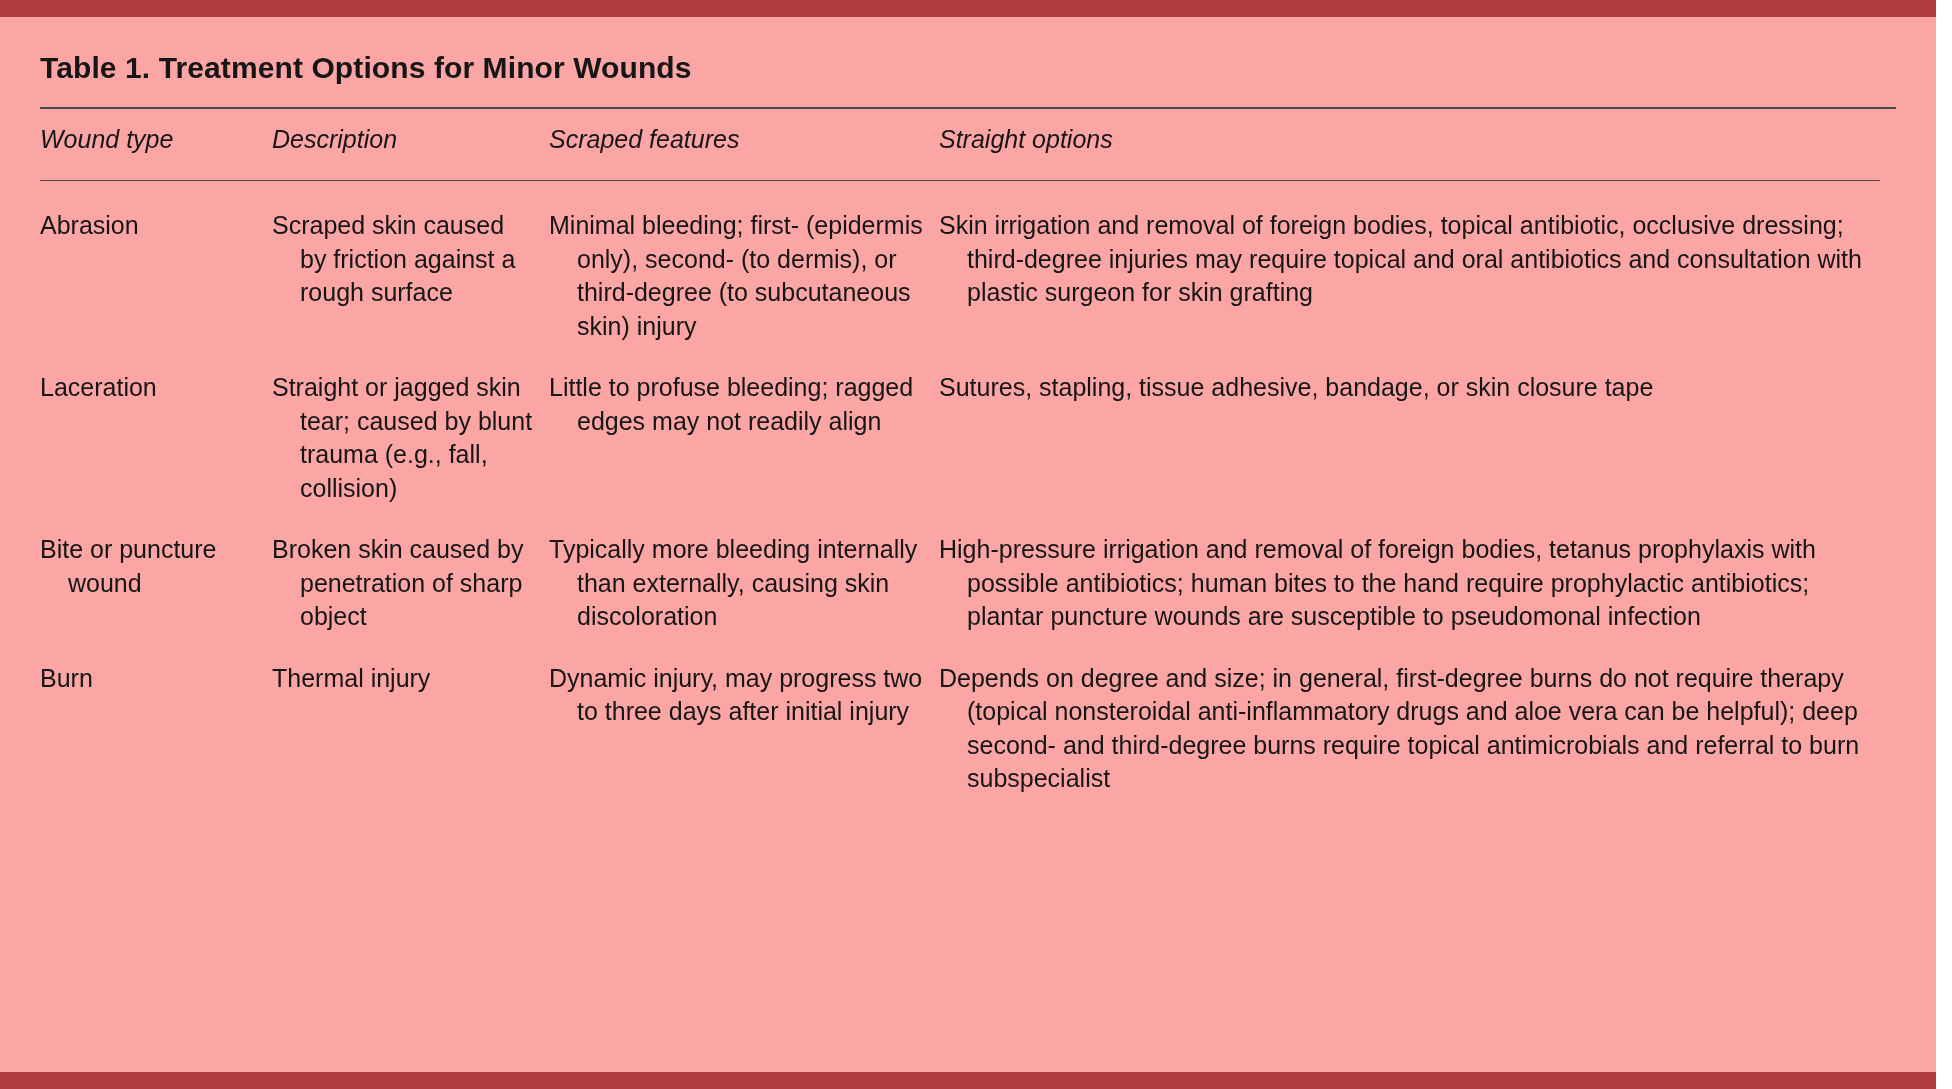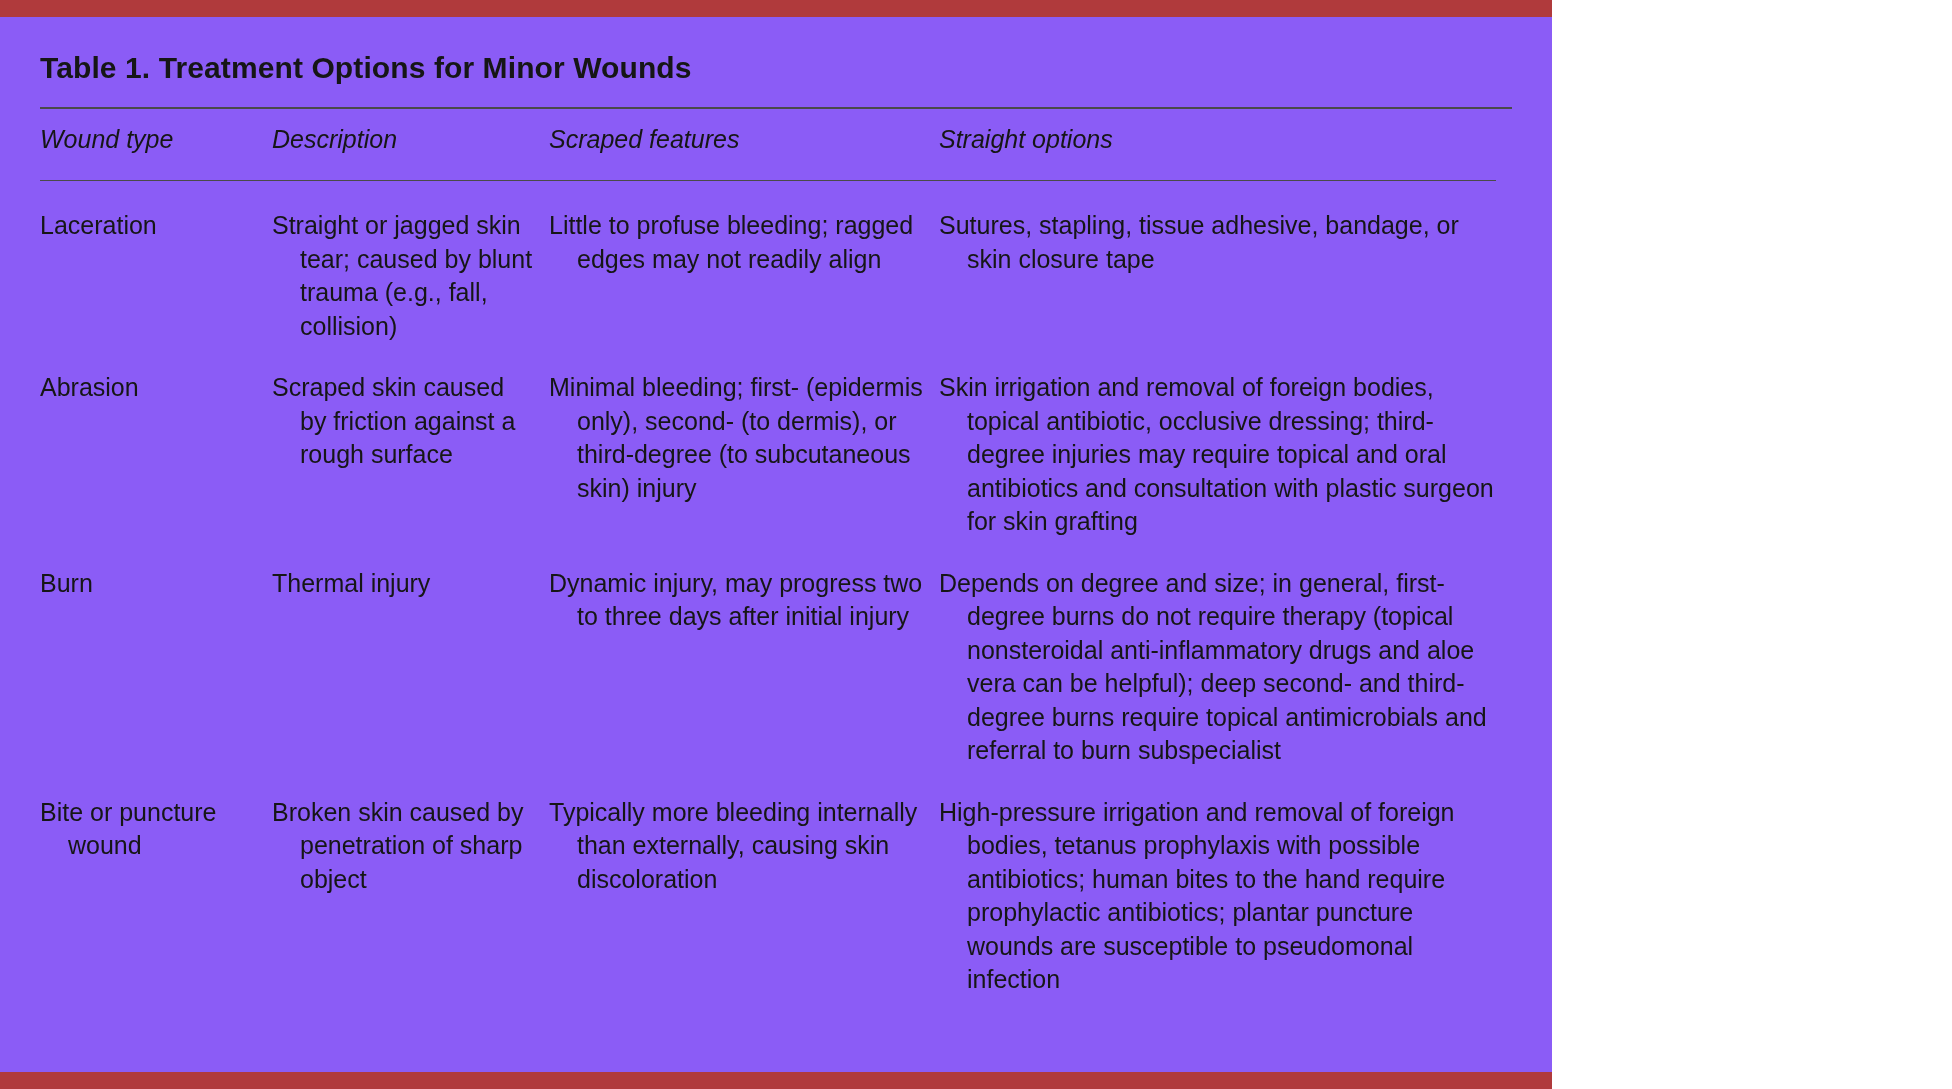--- a/index.html
+++ b/index.html
@@ -4,24 +4,24 @@
 <style>
   html, body {
     margin: 0;
     padding: 0;
     background: #ffffff;
   }
   body {
     font-family: "Liberation Sans", sans-serif;
   }
   .page {
-    width: 1552px;
+    width: 1936px;
     height: 1089px;
     box-sizing: border-box;
-    background: #8b5cf6;
+    background: #fca5a5;
     border-top: 17px solid #b03a3c;
     border-bottom: 17px solid #b03a3c;
     position: relative;
     overflow: hidden;
   }
   .inner {
     padding: 24px 40px 0 40px;
     box-sizing: border-box;
     height: 100%;
   }
@@ -100,71 +100,71 @@
         </tr>
         <tr class="head-row">
           <td colspan="4">
             <div class="rule-thin"></div>
           </td>
         </tr>
       </thead>
       <tbody>
         <tr>
           <td>
+              <span class="hang">Abrasion</span>
+            </td>
+          <td>
+              <span class="hang">Scraped skin caused by friction against a rough surface</span>
+            </td>
+          <td>
+              <span class="hang">Minimal bleeding; first- (epidermis only), second- (to dermis), or third-degree (to subcutaneous skin) injury</span>
+            </td>
+          <td>
+              <span class="hang">Skin irrigation and removal of foreign bodies, topical antibiotic, occlusive dressing; third-degree injuries may require topical and oral antibiotics and consultation with plastic surgeon for skin grafting</span>
+            </td>
+        </tr>
+        <tr>
+          <td>
               <span class="hang">Laceration</span>
             </td>
           <td>
               <span class="hang">Straight or jagged skin tear; caused by blunt trauma (e.g., fall, collision)</span>
             </td>
           <td>
               <span class="hang">Little to profuse bleeding; ragged edges may not readily align</span>
             </td>
           <td>
               <span class="hang">Sutures, stapling, tissue adhesive, bandage, or skin closure tape</span>
             </td>
         </tr>
         <tr>
           <td>
-              <span class="hang">Abrasion</span>
+              <span class="hang">Bite or puncture wound</span>
             </td>
           <td>
-              <span class="hang">Scraped skin caused by friction against a rough surface</span>
+              <span class="hang">Broken skin caused by penetration of sharp object</span>
             </td>
           <td>
-              <span class="hang">Minimal bleeding; first- (epidermis only), second- (to dermis), or third-degree (to subcutaneous skin) injury</span>
+              <span class="hang">Typically more bleeding internally than externally, causing skin discoloration</span>
             </td>
           <td>
-              <span class="hang">Skin irrigation and removal of foreign bodies, topical antibiotic, occlusive dressing; third-degree injuries may require topical and oral antibiotics and consultation with plastic surgeon for skin grafting</span>
+              <span class="hang">High-pressure irrigation and removal of foreign bodies, tetanus prophylaxis with possible antibiotics; human bites to the hand require prophylactic antibiotics; plantar puncture wounds are susceptible to pseudomonal infection</span>
             </td>
         </tr>
         <tr>
           <td>
               <span class="hang">Burn</span>
             </td>
           <td>
               <span class="hang">Thermal injury</span>
             </td>
           <td>
               <span class="hang">Dynamic injury, may progress two to three days after initial injury</span>
             </td>
           <td>
               <span class="hang">Depends on degree and size; in general, first-degree burns do not require therapy (topical nonsteroidal anti-inflammatory drugs and aloe vera can be helpful); deep second- and third-degree burns require topical antimicrobials and referral to burn subspecialist</span>
             </td>
         </tr>
-        <tr>
-          <td>
-              <span class="hang">Bite or puncture wound</span>
-            </td>
-          <td>
-              <span class="hang">Broken skin caused by penetration of sharp object</span>
-            </td>
-          <td>
-              <span class="hang">Typically more bleeding internally than externally, causing skin discoloration</span>
-            </td>
-          <td>
-              <span class="hang">High-pressure irrigation and removal of foreign bodies, tetanus prophylaxis with possible antibiotics; human bites to the hand require prophylactic antibiotics; plantar puncture wounds are susceptible to pseudomonal infection</span>
-            </td>
-        </tr>
       </tbody>
     </table>
 
   </div>
 </div>
 
 </body></html>

